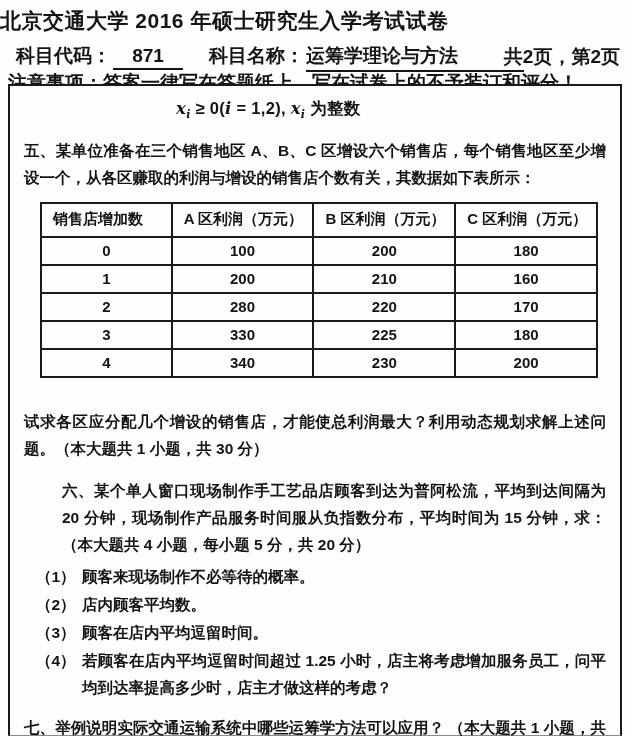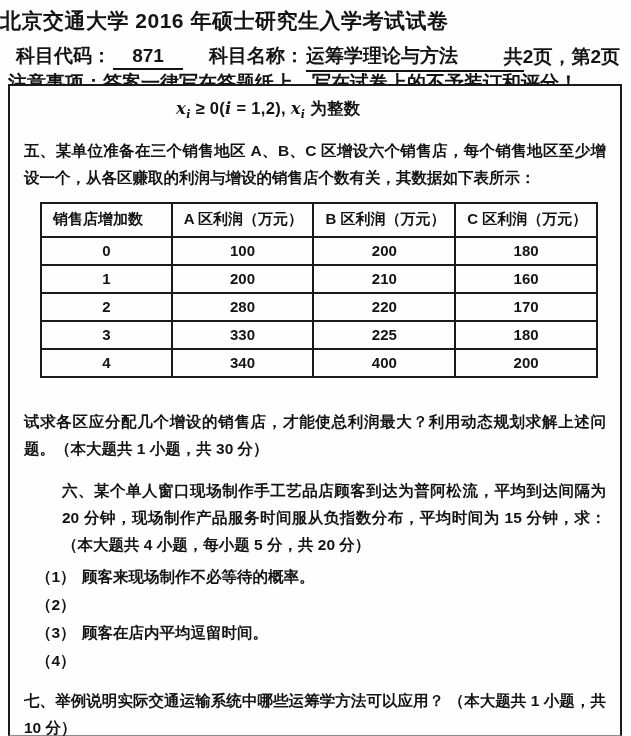--- a/index.html
+++ b/index.html
@@ -144,43 +144,45 @@
           </tr>
           <tr>
             <td>3</td>
             <td>330</td>
             <td>225</td>
             <td>180</td>
           </tr>
           <tr>
             <td>4</td>
             <td>340</td>
-            <td>400</td>
+            <td>230</td>
             <td>200</td>
           </tr>
         </tbody>
       </table>
 
     <p class="para q5-ask">试求各区应分配几个增设的销售店，才能使总利润最大？利用动态规划求解上述问题。（本大题共 1 小题，共 30 分）</p>
 
     <p class="para q6-text">六、某个单人窗口现场制作手工艺品店顾客到达为普阿松流，平均到达间隔为 20 分钟，现场制作产品服务时间服从负指数分布，平均时间为 15 分钟，求：（本大题共 4 小题，每小题 5 分，共 20 分）</p>
 
     <div class="subitems">
       <div class="subitem">
         <span class="num">（1）</span>
         <span class="txt">顾客来现场制作不必等待的概率。</span>
       </div>
       <div class="subitem">
         <span class="num">（2）</span>
+        <span class="txt">店内顾客平均数。</span>
       </div>
       <div class="subitem">
         <span class="num">（3）</span>
         <span class="txt">顾客在店内平均逗留时间。</span>
       </div>
       <div class="subitem">
         <span class="num">（4）</span>
+        <span class="txt">若顾客在店内平均逗留时间超过 1.25 小时，店主将考虑增加服务员工，问平均到达率提高多少时，店主才做这样的考虑？</span>
       </div>
     </div>
 
     <p class="para q7-text">七、举例说明实际交通运输系统中哪些运筹学方法可以应用？ （本大题共 1 小题，共 10 分）</p>
 
   </div>
 </div>
 
 </body></html>

